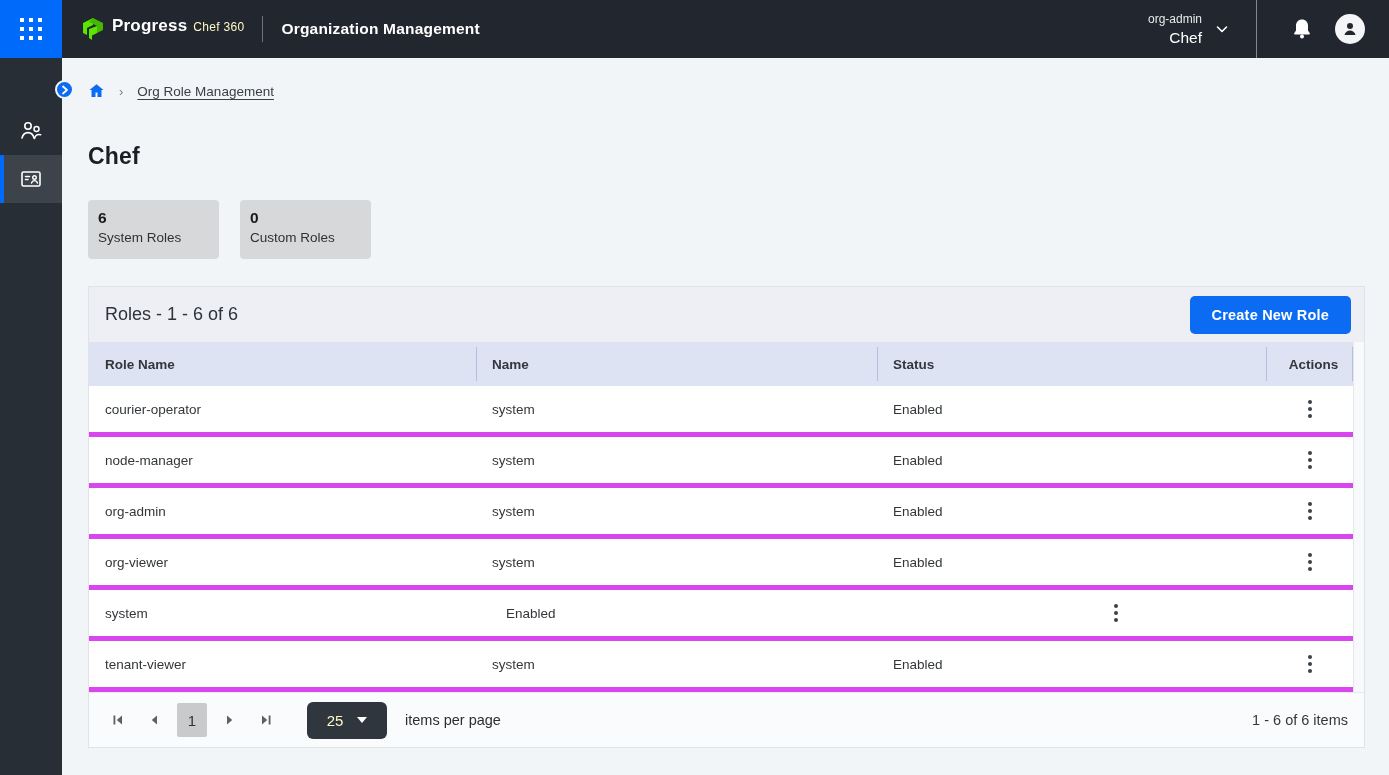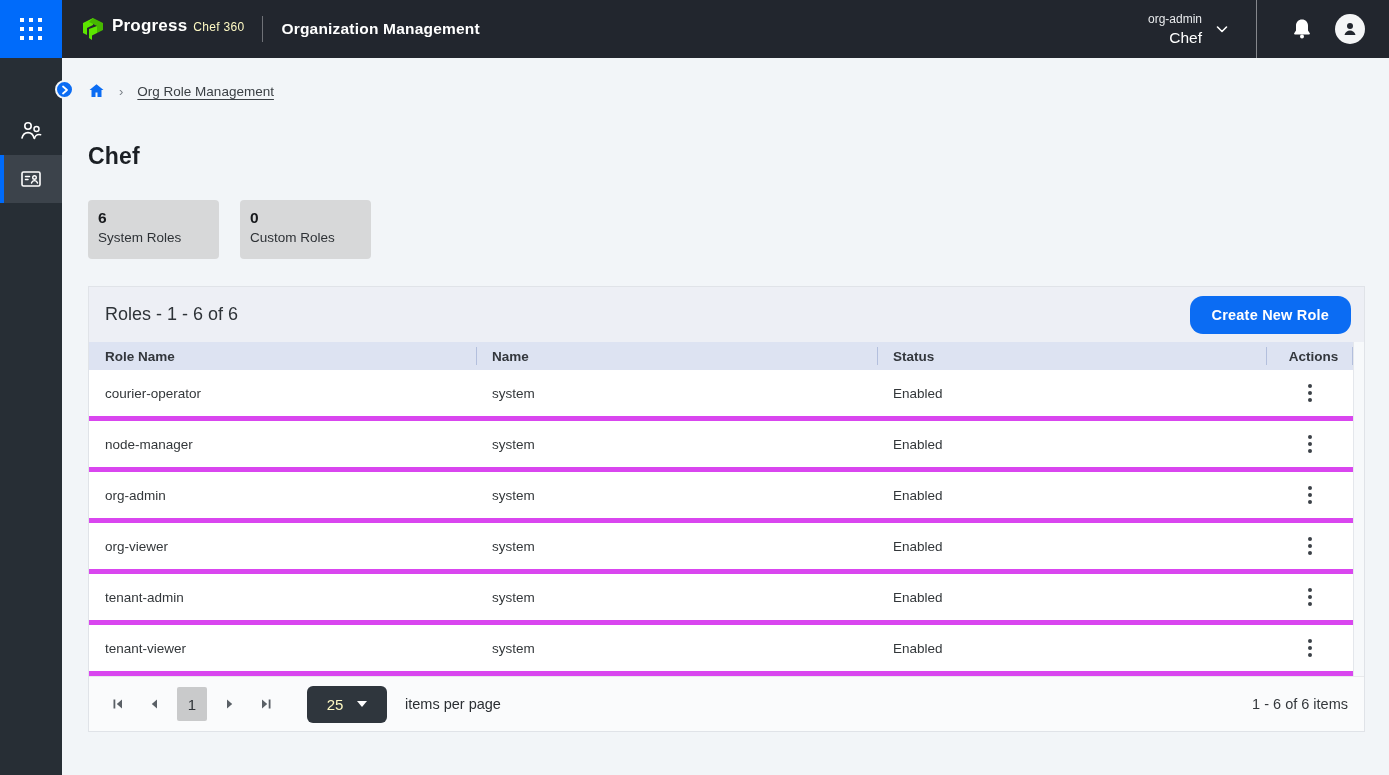--- a/index.html
+++ b/index.html
@@ -49,28 +49,28 @@
   .stats { display:flex; gap:21px; margin-top:30px; }
   .stat-card { width:131px; height:59px; background:#d7d8d9; border-radius:4px; padding:9px 10px 0 10px; }
   .stat-value { font-size:15.5px; font-weight:700; color:#17191c; display:block; }
   .stat-label { font-size:13.5px; color:#2e3236; display:block; margin-top:3px; }
 
   
   .grid-card { margin-top:27px; width:1277px; background:#fff; border:1px solid #e0e3e8; }
   .grid-toolbar { height:55px; background:#edeff5; display:flex; align-items:center; padding:0 13px 0 16px; }
   .grid-title { font-size:18px; color:#2e3338; }
   .grid-toolbar .spacer { flex:1; }
-  .create-btn { height:38px; padding:0 22px; background:#0b6cf3; color:#fff; border:none; border-radius:13px;
+  .create-btn { height:38px; padding:0 22px; background:#0b6cf3; color:#fff; border:none; border-radius:5px;
                 font-size:14.5px; font-weight:700; font-family:inherit; cursor:pointer; letter-spacing:.2px; }
 
   .grid-main { display:flex; }
   .grid-table { flex:1; }
   .grid-gutter { flex:0 0 11px; background:#f7f9fb; border-left:1px solid #e4e7ec; }
 
-  .thead { display:flex; height:28px; background:#dde3f2; align-items:center; }
+  .thead { display:flex; height:44px; background:#dde3f2; align-items:center; }
   .th { position:relative; font-size:13.5px; font-weight:700; color:#33373d; padding-left:16px; height:100%;
         display:flex; align-items:center; }
   .th + .th::before { content:""; position:absolute; left:0; top:5px; bottom:5px; width:1px; background:#b3bfdd; }
   .th.c-actions::after { content:""; position:absolute; right:0; top:5px; bottom:5px; width:1px; background:#b3bfdd; }
   .c-name   { flex:0 0 387px; }
   .c-type   { flex:0 0 389px; }
   .c-status { flex:0 0 389px;margin-left:12px; }
   .c-actions{ flex:1; justify-content:center; padding-left:8px; }
 
   .trow { display:flex; height:51px; align-items:center; border-bottom:5px solid #d946ef; background:#fff; }
@@ -257,21 +257,20 @@
     <span class="td c-actions">
       <button class="kebab">
                   <i></i>
                   <i></i>
                   <i></i>
                 </button>
     </span>
   </div>
 
   <div class="trow">
-    <span class="td c-name">tenant-admin</span>
     <span class="td c-type">system</span>
     <span class="td c-status">Enabled</span>
     <span class="td c-actions">
       <button class="kebab">
                   <i></i>
                   <i></i>
                   <i></i>
                 </button>
     </span>
   </div>

